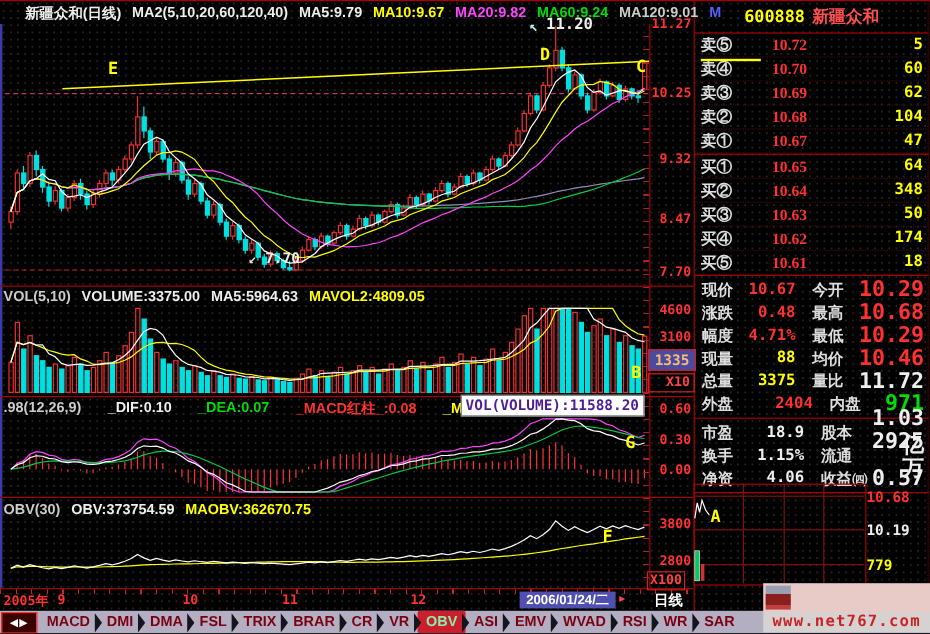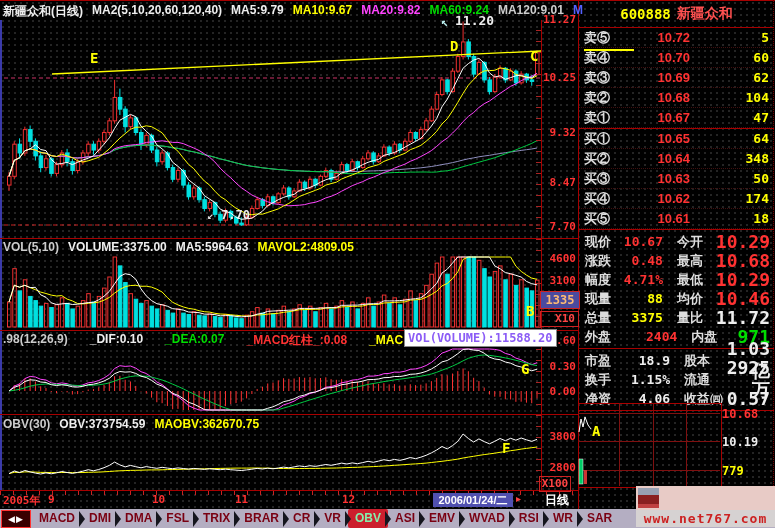--- a/index.html
+++ b/index.html
@@ -8,21 +8,21 @@
     font-family:"Liberation Sans",sans-serif;font-size:12px;color:#ddd;}
   .abs{position:absolute;}
   .mono{font-family:"DejaVu Sans Mono",monospace;}
   .hdr{display:flex;gap:9px;white-space:nowrap;font-weight:bold;font-size:12px;z-index:12;}
   .hdr span{display:inline-block;}
   .axlab{position:absolute;width:33px;text-align:right;color:#ff3232;font-weight:bold;
     font-size:11px;font-family:"DejaVu Sans Mono",monospace;z-index:11;}
   .redline{background:#a80000;z-index:9;}
   .qrow{display:flex;align-items:center;height:19px;border-bottom:1px dotted #401010;}
   .qrow .ql{width:42px;padding-left:5px;color:#ddd;font-weight:bold;font-size:13px;}
-  .qrow .qp{width:64px;text-align:right;color:#ff3232;font-weight:bold;font-size:13px;font-family:Liberation Sans, sans-serif;}
+  .qrow .qp{width:64px;text-align:center;color:#ff3232;font-weight:bold;font-size:13px;font-family:Liberation Serif, serif;}
   .qrow .qv{flex:1;text-align:right;padding-right:5px;color:#ffff00;font-weight:bold;font-size:13px;font-family:"DejaVu Sans Mono",monospace;}
   .irow{display:flex;align-items:center;height:19px;}
   .irow .il{width:48px;padding-left:6px;color:#ddd;font-weight:bold;font-size:13px;}
   .irow .iv{width:48px;text-align:right;font-weight:bold;font-size:13px;font-family:"DejaVu Sans Mono",monospace;}
   .irow .il2{width:48px;padding-left:14px;color:#ddd;font-weight:bold;font-size:13px;}
   .irow .iv2{flex:1;text-align:right;padding-right:4px;font-weight:bold;font-size:18px;font-family:"DejaVu Sans Mono",monospace;}
   #tabbar{position:absolute;left:0;top:509px;width:775px;height:19px;background:#b4aec2;
     display:flex;align-items:center;z-index:20;}
   .tab{position:relative;padding:0 7px;height:19px;line-height:19px;color:#7a0012;font-weight:bold;
     font-size:12px;white-space:nowrap;}
@@ -44,21 +44,21 @@
   <div class="abs redline" style="left:0;top:238px;width:578px;height:1px;"></div>
   <div class="abs redline" style="left:0;top:330px;width:578px;height:1px;"></div>
   <div class="abs redline" style="left:0;top:414px;width:578px;height:1px;"></div>
   <div class="abs redline" style="left:0;top:490px;width:578px;height:1px;"></div>
   <div class="abs redline" style="left:541px;top:20px;width:1px;height:470px;"></div>
   <div class="abs" style="left:536px;top:20px;width:5px;height:470px;z-index:8;background:repeating-linear-gradient(to bottom,transparent 0,transparent 10px,#aa2222 10px,#aa2222 11px);"></div>
   <div class="abs redline" style="left:578px;top:0;width:1px;height:528px;"></div>
   <div class="abs" style="left:773px;top:0;width:1px;height:528px;border-left:1px dotted #7a0000;z-index:9;"></div>
 
   <div class="hdr abs" style="left:3px;top:3px;" id="topbar">
-      <span style="color: rgb(238, 238, 238);">新疆众和(日线)</span>
+      <span style="color: rgb(238, 238, 238); margin-left: 18px;">新疆众和(日线)</span>
       <span style="color: rgb(238, 238, 238);">MA2(5,10,20,60,120,40)</span>
       <span style="color: rgb(238, 238, 238);">MA5:9.79</span>
       <span style="color: rgb(255, 255, 0);">MA10:9.67</span>
       <span style="color: rgb(255, 68, 255);">MA20:9.82</span>
       <span style="color: rgb(0, 221, 0);">MA60:9.24</span>
       <span style="color: rgb(204, 204, 204);">MA120:9.01</span>
       <span style="color: rgb(85, 96, 255);">M</span>
     </div>
 
   <svg id="svg-main" class="abs" style="left:0;top:20px;" width="542" height="218">
@@ -505,21 +505,21 @@
     </div>
   <svg id="svg-obv" class="abs" style="left:0;top:428px;" width="542" height="62">
       <polyline points="9,45.6 14.280000000000001,44.3 19.560000000000002,44.4 24.84,43.9 30.12,43.9 35.400000000000006,44.1 40.68,44.4 45.96,44.4 51.24,44.6 56.52,44.6 61.800000000000004,44.5 67.08000000000001,44.5 72.36,44.6 77.64,44.6 82.92,44.5 88.2,44.3 93.48,44.2 98.76,44.1 104.04,43.8 109.32000000000001,43.5 114.60000000000001,43.1 119.88000000000001,42.8 125.16000000000001,42.6 130.44,42.4 135.72,42.3 141,42.2 146.28,42.0 151.56,41.9 156.84,41.9 162.12,41.8 167.4,41.6 172.68,41.5 177.96,41.4 183.24,41.3 188.52,41.2 193.8,41.1 199.08,40.9 204.36,40.8 209.64000000000001,40.6 214.92000000000002,40.5 220.20000000000002,40.4 225.48000000000002,40.3 230.76000000000002,40.2 236.04000000000002,40.1 241.32000000000002,40.1 246.60000000000002,40.1 251.88000000000002,40.0 257.16,40.0 262.44,40.1 267.72,40.1 273,40.4 278.28000000000003,40.5 283.56,40.5 288.84000000000003,40.6 294.12,40.6 299.40000000000003,40.5 304.68,40.5 309.96000000000004,40.4 315.24,40.4 320.52000000000004,40.3 325.8,40.2 331.08000000000004,40.1 336.36,40.0 341.64000000000004,39.8 346.92,39.6 352.2,39.4 357.48,39.3 362.76,39.0 368.04,38.8 373.32,38.6 378.6,38.3 383.88,38.0 389.16,37.7 394.44,37.3 399.72,37.0 405,36.6 410.28000000000003,36.2 415.56,35.9 420.84000000000003,35.5 426.12,35.1 431.40000000000003,34.5 436.68,33.9 441.96000000000004,33.3 447.24,32.6 452.52000000000004,31.9 457.8,31.1 463.08000000000004,30.0 468.36,29.1 473.64000000000004,28.3 478.92,27.4 484.20000000000005,26.6 489.48,25.9 494.76000000000005,25.2 500.04,24.3 505.32000000000005,23.6 510.6,22.7 515.88,22.0 521.16,21.1 526.44,20.4 531.72,19.7 537,19.0" fill="none" stroke="#ffff00" stroke-width="1"></polyline>
       <polyline points="9,45.6 14.280000000000001,43.0 19.560000000000002,44.6 24.84,42.5 30.12,43.9 35.400000000000006,45.1 40.68,46.0 45.96,44.9 51.24,45.8 56.52,44.8 61.800000000000004,43.5 67.08000000000001,44.5 72.36,45.4 77.64,44.4 82.92,43.2 88.2,41.7 93.48,42.8 98.76,41.5 104.04,39.7 109.32000000000001,37.4 114.60000000000001,34.1 119.88000000000001,36.9 125.16000000000001,38.9 130.44,37.4 135.72,38.7 141,39.8 146.28,38.6 151.56,39.5 156.84,40.3 162.12,39.3 167.4,40.1 172.68,40.7 177.96,39.9 183.24,40.5 188.52,41.1 193.8,40.4 199.08,40.9 204.36,41.4 209.64000000000001,40.8 214.92000000000002,41.3 220.20000000000002,41.7 225.48000000000002,41.2 230.76000000000002,41.7 236.04000000000002,42.1 241.32000000000002,42.5 246.60000000000002,41.9 251.88000000000002,41.2 257.16,40.4 262.44,41.0 267.72,40.2 273,40.8 278.28000000000003,40.0 283.56,39.1 288.84000000000003,39.8 294.12,38.9 299.40000000000003,37.9 304.68,38.7 309.96000000000004,37.7 315.24,38.4 320.52000000000004,37.5 325.8,36.5 331.08000000000004,37.3 336.36,36.3 341.64000000000004,35.1 346.92,36.0 352.2,34.9 357.48,35.7 362.76,34.6 368.04,33.3 373.32,34.3 378.6,33.1 383.88,31.7 389.16,32.7 394.44,31.4 399.72,32.4 405,31.2 410.28000000000003,29.5 415.56,30.7 420.84000000000003,29.2 426.12,27.3 431.40000000000003,24.9 436.68,22.0 441.96000000000004,18.5 447.24,20.9 452.52000000000004,17.6 457.8,13.3 463.08000000000004,6.0 468.36,10.5 473.64000000000004,14.0 478.92,10.9 484.20000000000005,13.6 489.48,15.8 494.76000000000005,13.3 500.04,10.5 505.32000000000005,12.7 510.6,10.3 515.88,12.2 521.16,10.0 526.44,11.8 531.72,13.4 537,11.3" fill="none" stroke="#ffffff" stroke-width="1"></polyline>
     </svg>
 
   <div class="box" style="left:540px;top:291px;width:38px;height:16px;line-height:16px;background:#4a4a9e;color:#fdba74;font-size:12px;">1335</div>
   <div class="box" style="left:540px;top:311px;width:26px;height:14px;line-height:14px;color:#ff4444;font-size:11px;padding-left:11px;">X10</div>
   <div class="box" style="left:539px;top:476px;width:30px;height:14px;line-height:14px;color:#ff4444;font-size:11px;">X100</div>
 
-  <div class="abs mono" style="left:404px;top:329px;background:#fff;color:#8b5cf6;font-size:12px;font-weight:bold;padding:1px 3px;border:1px solid #888;z-index:50;white-space:nowrap;">VOL(VOLUME):11588.20</div>
+  <div class="abs mono" style="left:384px;top:329px;background:#fff;color:#4c1d95;font-size:12px;font-weight:bold;padding:1px 3px;border:1px solid #888;z-index:50;white-space:nowrap;">VOL(VOLUME):11588.20</div>
 
   <div class="abs" style="left:0;top:491px;width:578px;height:4px;background:repeating-linear-gradient(to right,#cc2222 0,#cc2222 1px,transparent 1px,transparent 13px);z-index:8;"></div>
   <div id="datelabels">
       <div style="position: absolute; left: 3px; top: 493px; color: rgb(255, 50, 50); font-size: 11px; font-weight: bold; font-family: &quot;DejaVu Sans Mono&quot;, monospace; z-index: 8;">2005年</div>
       <div style="position: absolute; left: 48px; top: 493px; color: rgb(255, 50, 50); font-size: 11px; font-weight: bold; font-family: &quot;DejaVu Sans Mono&quot;, monospace; z-index: 8;">9</div>
       <div style="position: absolute; left: 152px; top: 493px; color: rgb(255, 50, 50); font-size: 11px; font-weight: bold; font-family: &quot;DejaVu Sans Mono&quot;, monospace; z-index: 8;">10</div>
       <div style="position: absolute; left: 235px; top: 493px; color: rgb(255, 50, 50); font-size: 11px; font-weight: bold; font-family: &quot;DejaVu Sans Mono&quot;, monospace; z-index: 8;">11</div>
       <div style="position: absolute; left: 342px; top: 493px; color: rgb(255, 50, 50); font-size: 11px; font-weight: bold; font-family: &quot;DejaVu Sans Mono&quot;, monospace; z-index: 8;">12</div>
     </div>
   <div class="abs" style="left:433px;top:493px;width:80px;height:14px;background:#5050b0;color:#fff;font-size:11px;text-align:center;line-height:14px;z-index:12;font-weight:bold;">2006/01/24/二</div>

